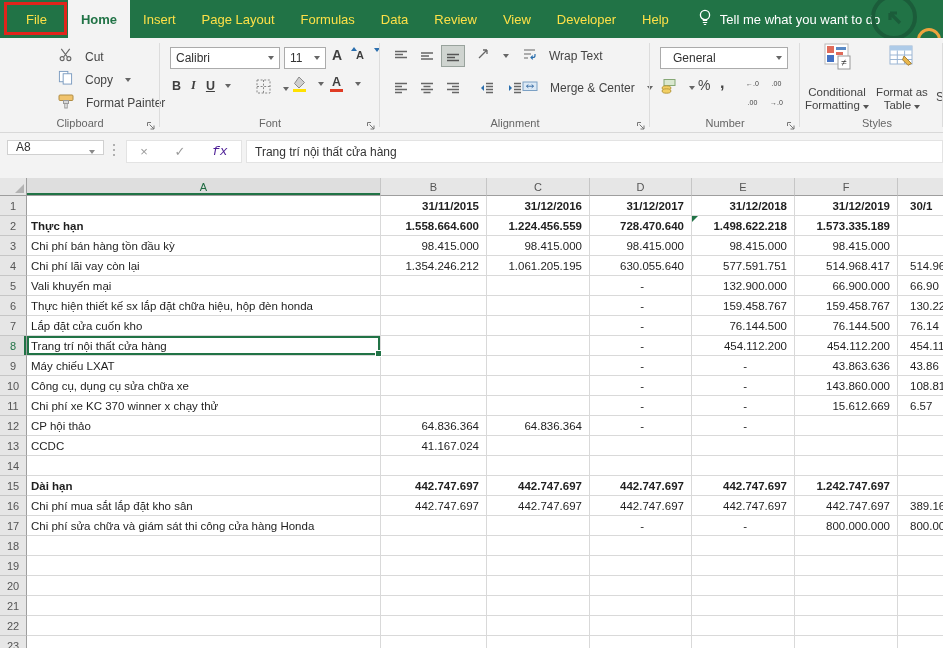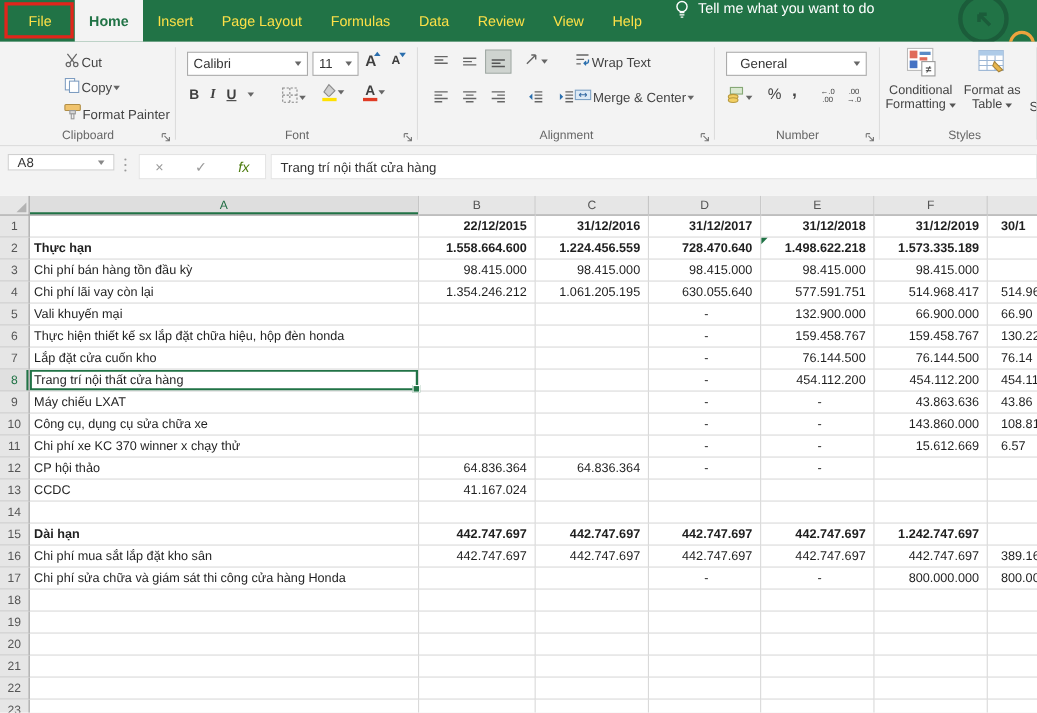--- a/index.html
+++ b/index.html
@@ -7,59 +7,59 @@
     font-family:"Liberation Sans","DejaVu Sans",sans-serif; }
   .stage { position:relative; width:943px; height:648px; }
 
   
   .tabbar { position:absolute; top:0; left:0; width:943px; height:38px; background:#217346;
     display:flex; align-items:stretch; overflow:hidden; }
   .tab { color:#fde047; font-size:13px; display:flex; align-items:center; padding:0 13px; cursor:default; white-space:nowrap; }
   .tab.file { padding:0 21px; margin-left:5px; }
   .tab.active { background:#f3f3f3; color:#217346; font-weight:700; }
   .red-annot { position:absolute; left:4px; top:2px; width:63px; height:33px; border:3px solid #e1251b; }
-  .tellme { display:flex; align-items:flex-start; gap:8px; color:#fff; font-size:13px; margin-left:16px; }
+  .tellme { display:flex; align-items:center; gap:8px; color:#fff; font-size:13px; margin-left:16px; }
   .wm-circle { position:absolute; right:26px; top:-6px; width:46px; height:46px; border:4px solid #1b5c3a;
     border-radius:50%; display:flex; align-items:center; justify-content:center; }
   .wm-arc { position:absolute; right:2px; top:28px; width:24px; height:24px; border:3px solid #eda33e; border-radius:50%; }
 
   
   .ribbon { position:absolute; top:38px; left:0; width:943px; height:95px; background:#f3f3f3;
     border-bottom:1px solid #d8d8d8; display:flex; color:#444; }
   .grp { position:relative; height:100%; flex:0 0 auto; }
   .grp::after { content:""; position:absolute; right:0; top:5px; bottom:5px; width:1px; background:#dcdcdc; }
   .glabel { position:absolute; bottom:3px; left:0; right:0; text-align:center; font-size:11px; color:#666; }
   .launcher { position:absolute; bottom:5px; right:4px; width:10px; height:10px; }
   .lbl { font-size:12px; color:#444; white-space:nowrap; }
   .dd { width:0; height:0; border-left:3.5px solid transparent; border-right:3.5px solid transparent;
     border-top:4px solid #666; display:inline-block; }
-  .item { position:absolute; display:flex; align-items:center; gap:1px; }
+  .item { position:absolute; display:flex; align-items:center; gap:12px; }
   .combo { position:absolute; height:22px; background:#fff; border:1px solid #ababab; display:flex;
     align-items:center; font-size:12px; color:#333; padding:0 5px; }
   .combo .dd { margin-left:auto; }
   .ib { width:22px; height:20px; display:flex; align-items:center; justify-content:center; }
   .ib.pressed { background:#cfd4d0; outline:1px solid #99a39d; }
   .iconstack { display:flex; flex-direction:column; align-items:center; gap:1px; }
   .cbar { width:13px; height:3px; }
   .letter { font-size:12.5px; font-weight:700; color:#3f3f3f; }
   .twoLine { text-align:center; font-size:11.5px; line-height:13px; color:#444; }
   .bigbtn { display:flex; flex-direction:column; align-items:center; }
   .minidec { display:flex; flex-direction:column; font-size:7px; line-height:7px; color:#444; align-items:center; }
 
   
   .fbar { position:absolute; top:133px; left:0; width:943px; height:37px; background:#f3f3f3; }
   .namebox { position:absolute; left:7px; top:7px; width:97px; height:15px; background:#fff;
-    border:1px solid #d0d0d0; display:flex; align-items:center; padding:0 8px; font-size:12px; color:#333; }
+    border:1px solid #d0d0d0; display:flex; align-items:flex-end; padding:0 8px; font-size:12px; color:#333; }
   .namebox .dd { margin-left:auto; border-top-color:#888; }
   .dots { position:absolute; left:113px; top:11px; display:flex; flex-direction:column; gap:3px; }
   .dots i { width:2px; height:2px; background:#9a9a9a; border-radius:50%; }
   .fbtns { position:absolute; left:126px; top:7px; width:116px; height:23px; background:#fff;
     border:1px solid #e3e3e3; display:flex; align-items:center; justify-content:space-around; }
   .fb { font-size:13px; color:#9a9a9a; }
-  .fb.fx { font-style:italic; color:#4d7c0f; font-family:Liberation Sans, sans-serif; }
+  .fb.fx { font-style:italic; color:#4c1d95; font-family:Liberation Mono, monospace; }
   .finput { position:absolute; left:246px; top:7px; right:0; height:23px; background:#fff;
     border:1px solid #e3e3e3; display:flex; align-items:center; padding:0 8px; font-size:12px; color:#333; }
 
   
   .sheet { position:absolute; top:178px; left:0; width:943px; height:470px; background:#fff; overflow:hidden; }
   .grid { display:grid; grid-template-columns:27px 354px 106px 103px 102px 103px 103px 70px;
     grid-template-rows:18px; grid-auto-rows:20px; }
   .corner { background:#e6e6e6; border-right:1px solid #9e9e9e; border-bottom:1px solid #9e9e9e; position:relative; }
   .corner::after { content:""; position:absolute; right:2px; bottom:2px;
     border-left:9px solid transparent; border-bottom:9px solid #b3b3b3; }
@@ -89,20 +89,21 @@
 
   <div class="tabbar">
     <div class="tab file">File</div>
     <div class="tab active">Home</div>
     <div class="tab">Insert</div>
     <div class="tab">Page Layout</div>
     <div class="tab">Formulas</div>
     <div class="tab">Data</div>
     <div class="tab">Review</div>
     <div class="tab">View</div>
+    <div class="tab">Developer</div>
     <div class="tab">Help</div>
     <div class="tellme">
       <span>
         <svg width="14" height="17" viewBox="0 0 14 17">
             <circle cx="7" cy="6" r="4.6" fill="none" stroke="#fff" stroke-width="1.3"></circle>
             <path d="M4.8 11.5 h4.4 M4.8 13.5 h4.4 M5.8 15.5 h2.4" stroke="#fff" stroke-width="1.2" fill="none"></path>
           </svg>
       </span>
       <span>Tell me what you want to do</span>
     </div>
@@ -395,21 +396,21 @@
         <div class="corner"></div>
         <div class="ch sel">A</div>
         <div class="ch">B</div>
         <div class="ch">C</div>
         <div class="ch">D</div>
         <div class="ch">E</div>
         <div class="ch">F</div>
         <div class="ch"></div>
         <div class="rh">1</div>
         <div class="c"></div>
-        <div class="c date">22/12/2015</div>
+        <div class="c date">31/11/2015</div>
         <div class="c date">31/12/2016</div>
         <div class="c date">31/12/2017</div>
         <div class="c date">31/12/2018</div>
         <div class="c date">31/12/2019</div>
         <div class="c g bold">30/1</div>
         <div class="rh">2</div>
         <div class="c bold">Thực hạn</div>
         <div class="c num bold">1.558.664.600</div>
         <div class="c num bold">1.224.456.559</div>
         <div class="c num bold">728.470.640</div>

